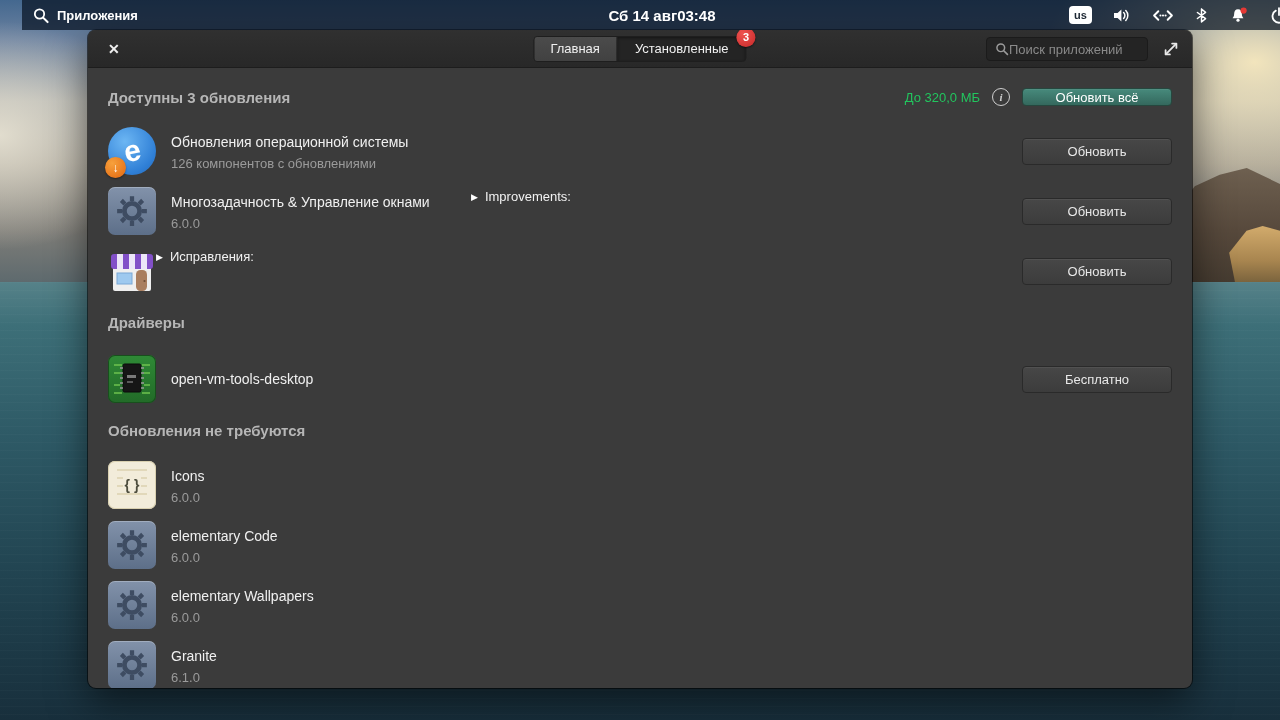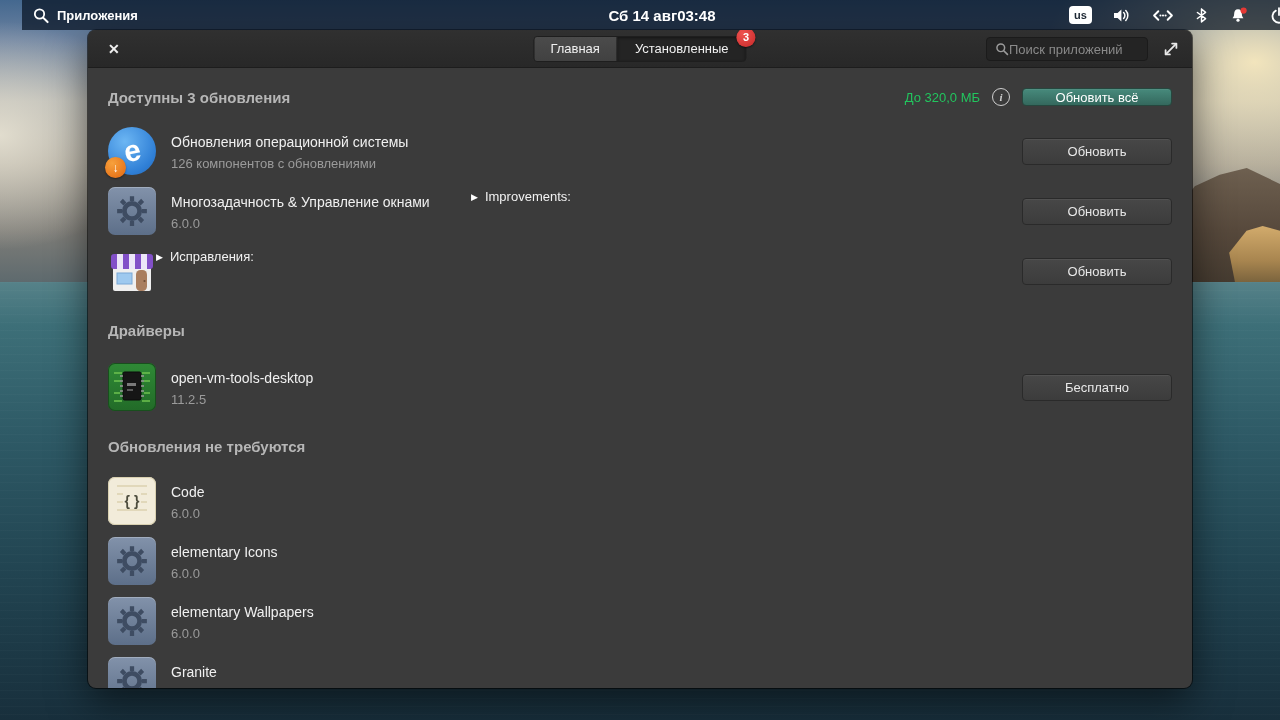--- a/index.html
+++ b/index.html
@@ -104,21 +104,21 @@
   .tile.chip-tile { background:linear-gradient(to bottom,#2f8a36,#226b28); box-shadow:inset 0 0 0 1px #184f1d; }
   .tile.store-tile { background:transparent; }
 
   .app-text { width:315px; padding-left:15px; }
   .app-name { font-size:14px; color:#f0f0f0; line-height:20px; }
   .app-detail { font-size:13px; color:#9b9b9b; margin-top:4px; }
   .expander { flex:1; align-self:flex-start; padding-top:5px; display:flex; align-items:center; gap:7px;
     font-size:13px; color:#f2f2f2; }
   .expander .arr { font-size:9px; color:#fff; }
   .row-btn { margin-left:auto; }
-  .sect { margin-top:24px; height:16px; }
+  .sect { margin-top:16px; height:16px; }
 
   svg { display:block; }
 </style>
 </head>
 <body>
 
 <svg width="0" height="0" style="position:absolute">
   <defs>
     <symbol id="gearsym" viewBox="0 0 24 24">
       <circle cx="12" cy="12" r="5.4" fill="none" stroke="#3e4c62" stroke-width="3.4"></circle>
@@ -268,46 +268,45 @@
         <svg width="48" height="48" viewBox="0 0 48 48">
           <path d="M6 10 H14 M6 18 H12 M6 30 H12 M6 38 H14 M34 10 H42 M36 18 H42 M36 30 H42 M34 38 H42" stroke="#6dc24f" stroke-width="1.4"></path>
           <rect x="15" y="9" width="18" height="28" rx="1.5" fill="#161616" stroke="#0b0b0b"></rect>
           <path d="M12 13 H15 M12 18 H15 M12 23 H15 M12 28 H15 M12 33 H15 M33 13 H36 M33 18 H36 M33 23 H36 M33 28 H36 M33 33 H36" stroke="#9a9a9a" stroke-width="1.6"></path>
           <rect x="19" y="20" width="9" height="3" fill="#7a7a7a"></rect>
           <rect x="19" y="26" width="6" height="2" fill="#5a5a5a"></rect>
         </svg>
       </div>
       <div class="app-text">
         <div class="app-name">open-vm-tools-desktop</div>
-        <div class="app-detail">11.2.5</div>
       </div>
       <button class="btn row-btn">Бесплатно</button>
     </div>
 
     <div class="section-title sect">Обновления не требуются</div>
 
     <div class="app-row gap2">
       <div class="tile code-tile">
         <div class="code-lines"></div>
         <span class="code-braces">{ }</span>
       </div>
       <div class="app-text">
-        <div class="app-name">Code</div>
+        <div class="app-name">Icons</div>
         <div class="app-detail">6.0.0</div>
       </div>
     </div>
 
     <div class="app-row">
       <div class="tile gear-tile">
         <svg width="34" height="34" viewBox="0 0 24 24">
             <use href="#gearsym"></use>
           </svg>
       </div>
       <div class="app-text">
-        <div class="app-name">elementary Icons</div>
+        <div class="app-name">elementary Code</div>
         <div class="app-detail">6.0.0</div>
       </div>
     </div>
 
     <div class="app-row">
       <div class="tile gear-tile">
         <svg width="34" height="34" viewBox="0 0 24 24">
             <use href="#gearsym"></use>
           </svg>
       </div>

